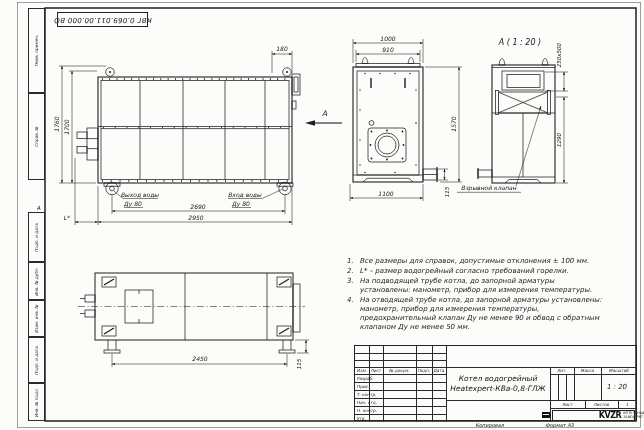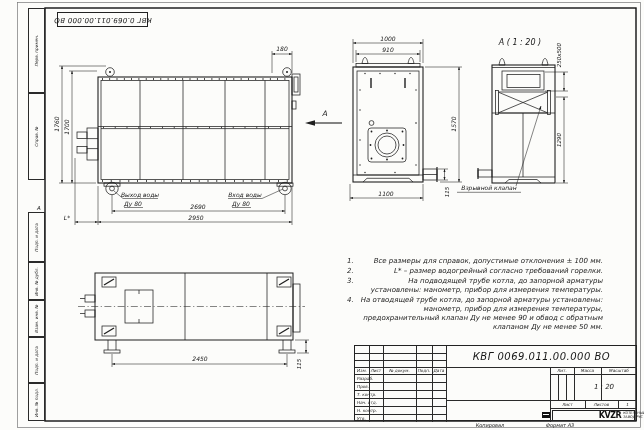--- a/index.html
+++ b/index.html
@@ -17,35 +17,35 @@
   
   .topdes{position:absolute;left:57px;top:12px;width:91px;height:15px;border:1px solid #222;
           box-sizing:border-box;display:flex;align-items:center;justify-content:center;}
   .topdes span{transform:rotate(180deg);font-size:7px;font-style:italic;letter-spacing:.3px;white-space:nowrap;}
 
   
   .notes{position:absolute;left:347px;top:257px;width:256px;font-size:7px;font-style:italic;
          line-height:9px;color:#1b1b1b;}
   .note{display:flex;margin-bottom:1px;}
   .note .num{width:13px;flex:0 0 13px;}
-  .note .txt{flex:1;text-align:right;}
+  .note .txt{flex:1;}
 
   
   .tb{position:absolute;left:354px;top:345px;width:283px;height:76px;border:1.2px solid #222;
       box-sizing:border-box;font-style:italic;}
   .vl,.hl{position:absolute;background:#2a2a2a;}
   .vl{width:0.8px;} .hl{height:0.8px;}
   .tbt{position:absolute;display:flex;align-items:center;justify-content:center;text-align:center;
        font-size:4.2px;color:#222;box-sizing:border-box;}
   .tbt.left{justify-content:flex-start;padding-left:2px;}
   .des{position:absolute;left:91px;top:0;width:191px;height:21px;display:flex;align-items:center;
        justify-content:center;font-size:10px;letter-spacing:.5px;}
   .docname{position:absolute;left:91px;top:21px;width:104px;height:33px;display:flex;flex-direction:column;
        align-items:center;justify-content:center;font-size:7.5px;line-height:9.5px;}
-  .scaleval{position:absolute;left:231px;top:28px;width:36px;height:26px;display:flex;align-items:center;
+  .scaleval{position:absolute;left:244px;top:28px;width:36px;height:26px;display:flex;align-items:center;
        justify-content:center;font-size:7px;}
   .logobox{position:absolute;left:197px;top:63.5px;width:83px;height:11px;border:0.9px solid #222;
        box-sizing:border-box;display:flex;align-items:center;justify-content:center;gap:2px;}
   .logoicon{width:8px;height:6.5px;background:#111;position:relative;flex:0 0 8px;}
   .logoicon:before{content:"";position:absolute;left:1px;top:2px;width:6px;height:1px;background:#fcfcfa;}
   .logoname{font-size:8px;font-weight:bold;font-style:normal;letter-spacing:-0.5px;color:#111;margin-left:47px;}
   .company{font-size:3.4px;line-height:4px;font-style:italic;color:#222;text-align:left;}
 
   .below{position:absolute;top:421.5px;height:7px;display:flex;align-items:center;justify-content:center;
        font-size:5px;font-style:italic;color:#222;}
@@ -357,32 +357,35 @@
     <div class="vl" style="left:195px;top:21px;height:55px;"></div>
     <div class="hl" style="left:195px;top:28px;width:87px;"></div>
     <div class="vl" style="left:219px;top:21px;height:33px;"></div>
     <div class="vl" style="left:246px;top:21px;height:33px;"></div>
     <div class="vl" style="left:203px;top:28px;height:26px;"></div>
     <div class="vl" style="left:211px;top:28px;height:26px;"></div>
     <div class="hl" style="left:195px;top:62px;width:87px;"></div>
     <div class="vl" style="left:230px;top:54px;height:8px;"></div>
     <div class="vl" style="left:263px;top:54px;height:8px;"></div>
 
-    <div class="des">КВГ 0069.011.00.000 ВО</div>
     <div class="tbt" style="left:0;top:21px;width:14px;height:7px;">Изм.</div>
     <div class="tbt" style="left:14px;top:21px;width:14px;height:7px;">Лист</div>
     <div class="tbt" style="left:28px;top:21px;width:33px;height:7px;">№ докум.</div>
     <div class="tbt" style="left:61px;top:21px;width:16px;height:7px;">Подп.</div>
     <div class="tbt" style="left:77px;top:21px;width:14px;height:7px;">Дата</div>
     <div class="tbt left" style="left:0;top:28px;width:28px;height:8px;">Разраб.</div>
     <div class="tbt left" style="left:0;top:36px;width:28px;height:8px;">Пров.</div>
     <div class="tbt left" style="left:0;top:44px;width:28px;height:8px;">Т. контр.</div>
     <div class="tbt left" style="left:0;top:52px;width:28px;height:8px;">Нач. отд.</div>
     <div class="tbt left" style="left:0;top:60px;width:28px;height:8px;">Н. контр.</div>
     <div class="tbt left" style="left:0;top:68px;width:28px;height:8px;">Утв.</div>
+    <div class="docname">
+      <span>Котел водогрейный</span>
+      <span>Heatexpert-КВа-0,8-ГЛЖ</span>
+    </div>
     <div class="tbt" style="left:195px;top:21px;width:24px;height:7px;">Лит.</div>
     <div class="tbt" style="left:219px;top:21px;width:27px;height:7px;">Масса</div>
     <div class="tbt" style="left:246px;top:21px;width:36px;height:7px;">Масштаб</div>
     <div class="scaleval">1 : 20</div>
     <div class="tbt" style="left:195px;top:54px;width:35px;height:8px;">Лист</div>
     <div class="tbt" style="left:230px;top:54px;width:33px;height:8px;">Листов</div>
     <div class="tbt" style="left:263px;top:54px;width:19px;height:8px;">1</div>
     <div class="logobox">
       <span class="logoicon"></span>
       <span class="logoname">KVZR</span>

